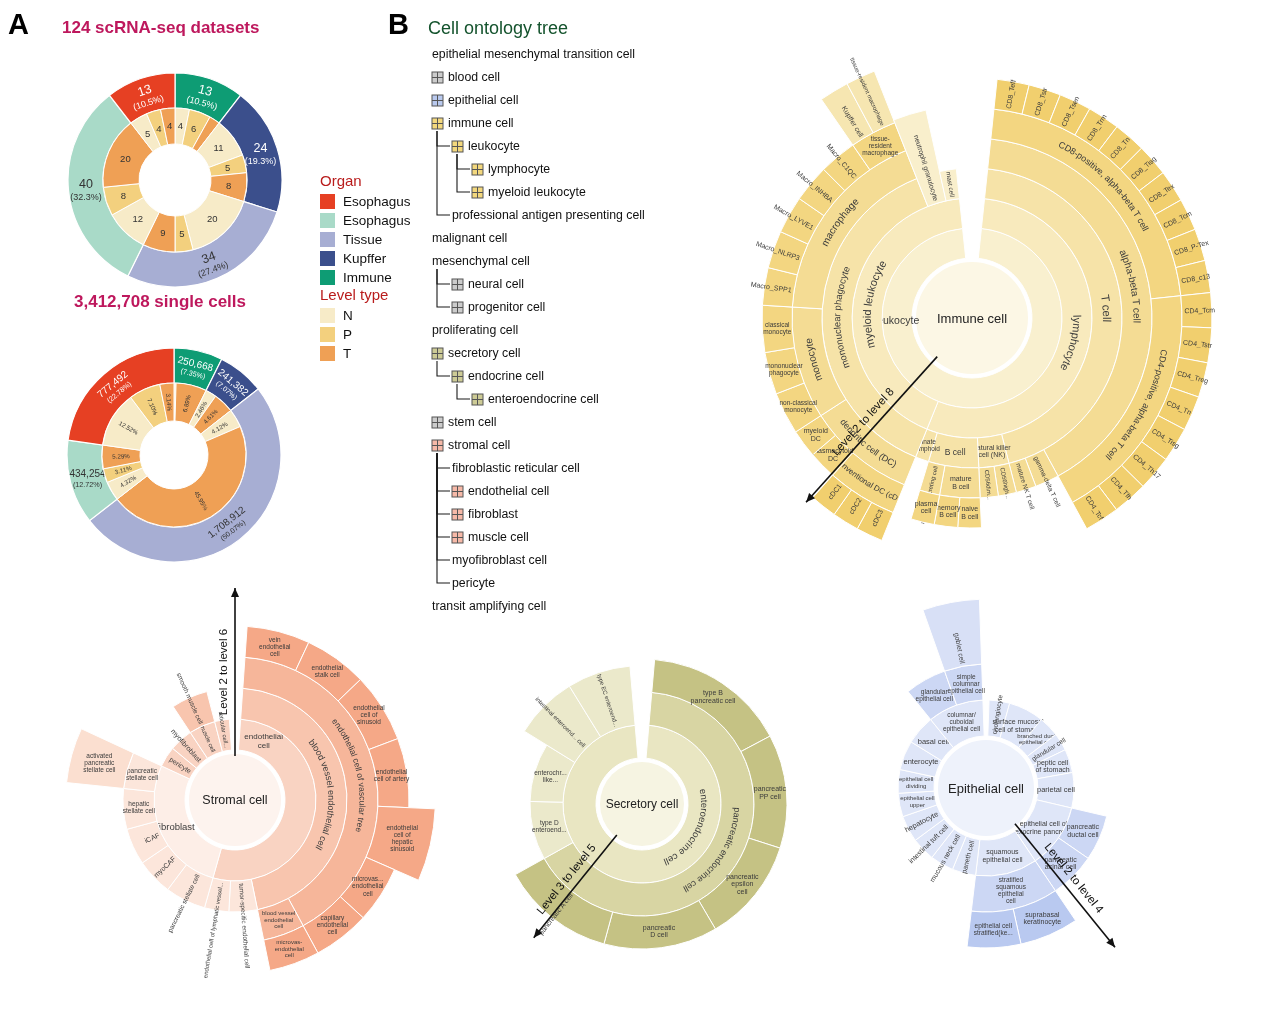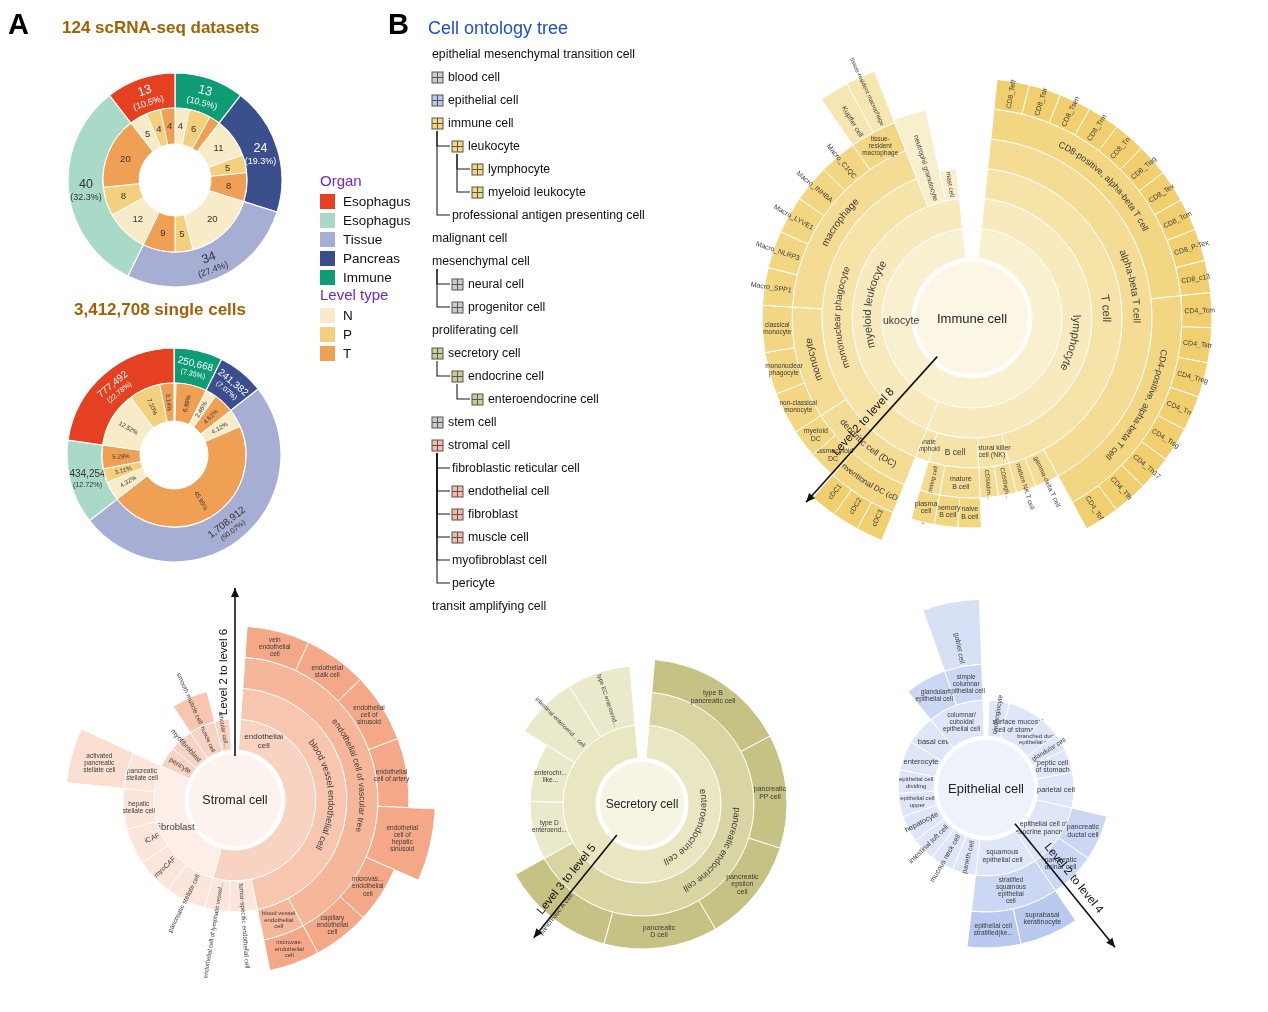--- a/index.html
+++ b/index.html
@@ -2,23 +2,23 @@
 <html><head>
 <meta charset="utf-8">
 <style>
   html,body{margin:0;padding:0;background:#fff}
   #canvas{position:relative;width:1268px;height:1012px;background:#fff;
           font-family:"Liberation Sans",sans-serif;overflow:hidden}
   #canvas>div,#canvas>svg{position:absolute}
   svg{overflow:visible}
   svg text{font-family:"Liberation Sans",sans-serif}
   .panel-label{font-size:29px;font-weight:bold;color:#000}
-  .chart-title{font-size:17px;font-weight:bold;color:#a16207}
-  .section-title{font-size:18px;color:#1d4ed8}
-  .legend-title{font-size:15px;color:#6d28d9;margin-bottom:5px}
+  .chart-title{font-size:17px;font-weight:bold;color:#be185d}
+  .section-title{font-size:18px;color:#14532d}
+  .legend-title{font-size:15px;color:#b91c1c;margin-bottom:5px}
   .lgrow{display:flex;align-items:center;gap:8px;font-size:13.5px;color:#111;margin:4px 0}
   .sw{width:15px;height:15px;display:inline-block;flex:0 0 15px}
 </style>
 </head>
 <body>
 
 <div id="canvas">
   <div class="panel-label" style="left:8px;top:8px">A</div>
   <div class="chart-title" style="left:62px;top:18px">124 scRNA-seq datasets</div>
   <svg id="svg-donut1" style="left:50px;top:50px" width="250" height="252">
@@ -74,29 +74,29 @@
       <div class="lgrow">
         <span class="sw" style="background: rgb(169, 218, 200);"></span>
         <span>Esophagus</span>
       </div>
       <div class="lgrow">
         <span class="sw" style="background: rgb(167, 174, 211);"></span>
         <span>Tissue</span>
       </div>
       <div class="lgrow">
         <span class="sw" style="background: rgb(59, 79, 140);"></span>
-        <span>Pancreas</span>
+        <span>Kupffer</span>
       </div>
       <div class="lgrow">
         <span class="sw" style="background: rgb(14, 156, 116);"></span>
         <span>Immune</span>
       </div>
     </div>
 
-  <div class="chart-title" style="left:74px;top:300px">3,412,708 single cells</div>
+  <div class="chart-title" style="left:74px;top:292px">3,412,708 single cells</div>
   <svg id="svg-donut2" style="left:48px;top:342px" width="260" height="230">
       <g>
         <path d="M126,6 A107,107 0 0 1 173.6807268626682,17.21091771058859 L158.0842274216085,48.54379509497549 A72,72 0 0 0 126,41 Z" fill="#0e9c74" stroke="#fff" stroke-width="1.2"></path>
         <text font-size="10" fill="#fff" text-anchor="middle" transform="translate(146.48503597811086,25.875874173823107) rotate(14)"><tspan x="0" y="-1">250,668</tspan><tspan x="0" y="8.5" font-size="7.199999999999999">(7.35%)</tspan></text>
         <path d="M173.6807268626682,17.21091771058859 A107,107 0 0 1 210.22185385077893,47.002429333057734 L182.6726493201503,68.59041973813231 A72,72 0 0 0 158.0842274216085,48.54379509497549 Z" fill="#3b4f8c" stroke="#fff" stroke-width="1.2"></path>
         <text font-size="10" fill="#fff" text-anchor="middle" transform="translate(182.55441847838733,43.632516619301796) rotate(40)"><tspan x="0" y="-1">241,382</tspan><tspan x="0" y="8.5" font-size="7.199999999999999">(7.07%)</tspan></text>
         <path d="M210.22185385077893,47.002429333057734 A107,107 0 1 1 41.46804529840681,178.5999133713437 L69.11868468677841,157.1419977825864 A72,72 0 1 0 182.6726493201503,68.59041973813231 Z" fill="#a7aed3" stroke="#fff" stroke-width="1.2"></path>
         <text font-size="10" fill="#333" text-anchor="middle" transform="translate(181.0374183254836,183.5771392454081) rotate(-38)"><tspan x="0" y="-1">1,708,912</tspan><tspan x="0" y="8.5" font-size="7.199999999999999">(50.07%)</tspan></text>
         <path d="M41.46804529840681,178.5999133713437 A107,107 0 0 1 20.03710998124032,98.13844090035506 L54.69786839859161,102.99969854977164 A72,72 0 0 0 69.11868468677841,157.1419977825864 Z" fill="#a9dac8" stroke="#fff" stroke-width="1.2"></path>
         <text font-size="10" fill="#333" text-anchor="middle" transform="translate(39.51516429299555,136.03525977132554) rotate(0)"><tspan x="0" y="-1">434,254</tspan><tspan x="0" y="8.5" font-size="7.199999999999999">(12.72%)</tspan></text>

